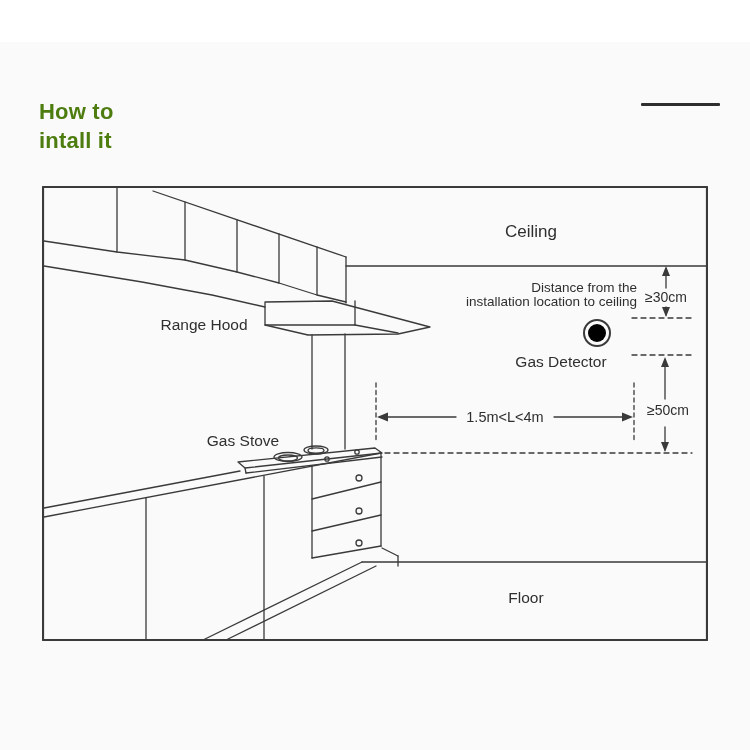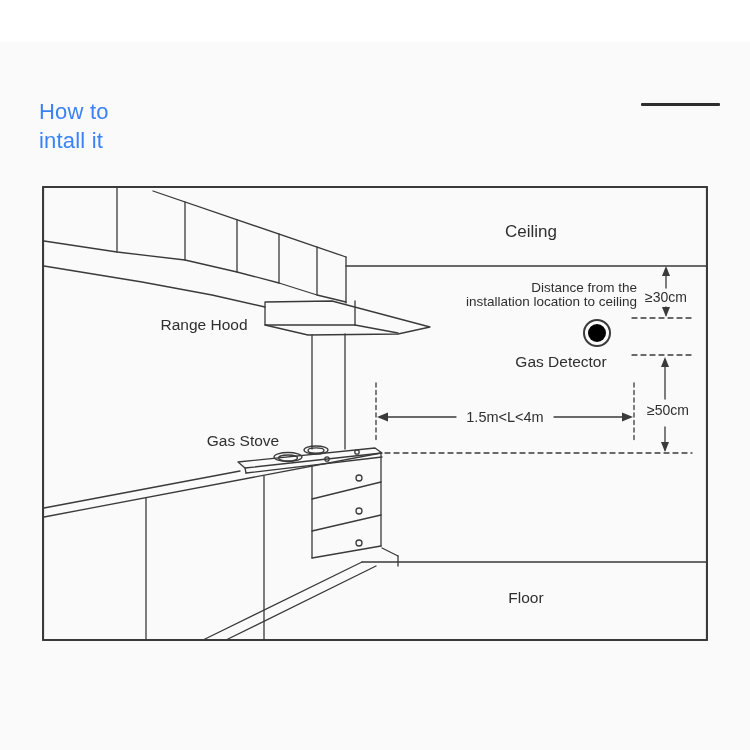--- a/index.html
+++ b/index.html
@@ -7,22 +7,22 @@
     width:750px;height:750px;position:relative;overflow:hidden;
     background:#ffffff;
     font-family:"Liberation Sans", sans-serif;
   }
   .bg-band{
     position:absolute;left:0;top:42px;width:750px;height:708px;
     background:#fafafa;
   }
   .title{
     position:absolute;left:39px;top:97px;
-    font-size:22px;font-weight:normal;line-height:29px;
-    color:#3b82f6;letter-spacing:0.2px;
+    font-size:22px;font-weight:bold;line-height:29px;
+    color:#4d7c0f;letter-spacing:0.2px;
   }
   .top-rule{
     position:absolute;left:641px;top:103px;width:79px;height:3px;
     background:#2e2e2e;border-radius:1px;
   }
   .diagram-wrap{
     position:absolute;left:42px;top:186px;width:666px;height:455px;
   }
   svg text{
     font-family:"Liberation Sans", sans-serif;

